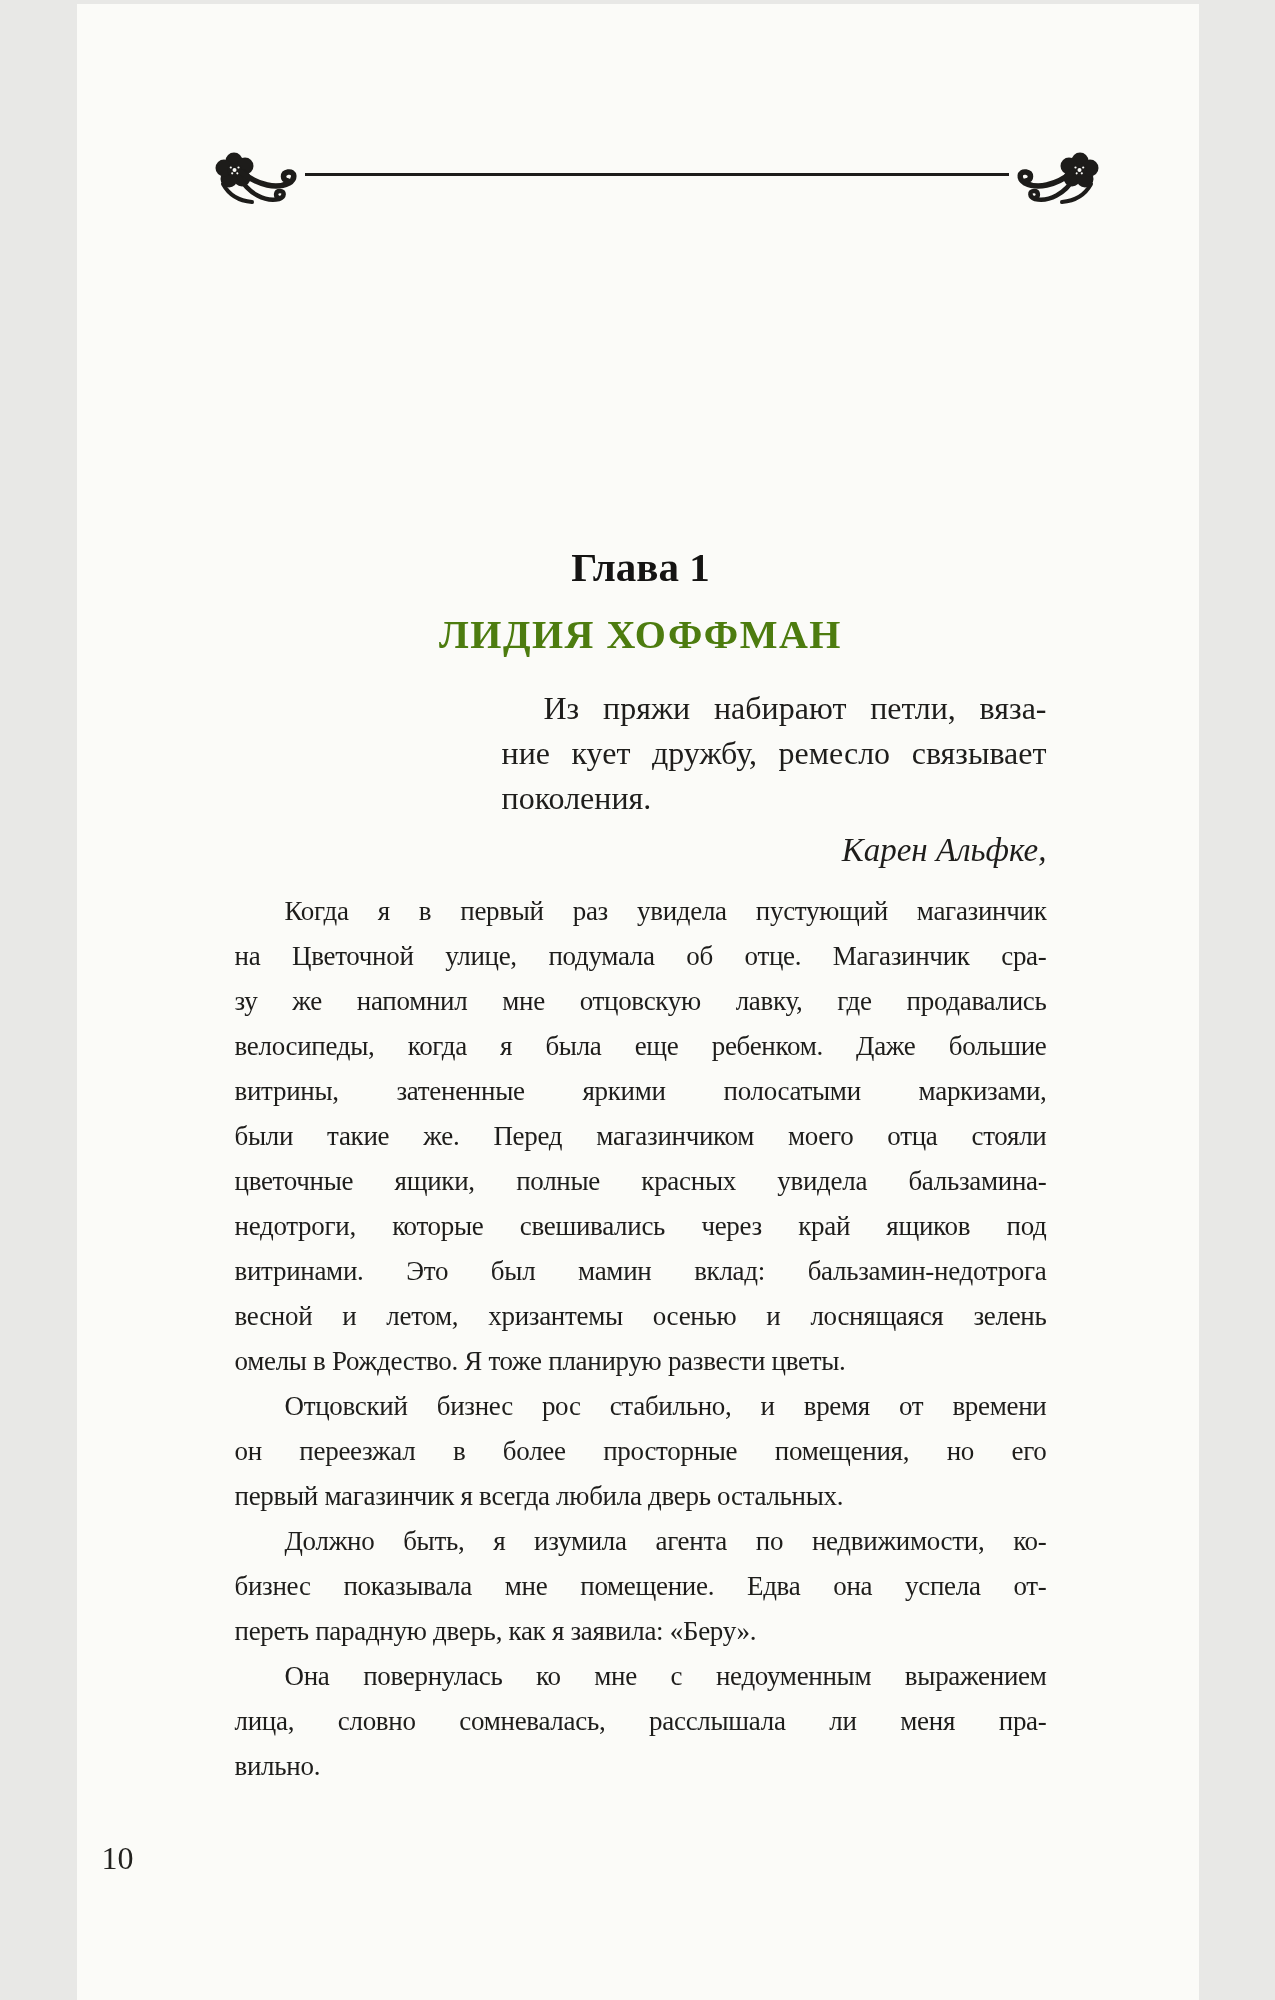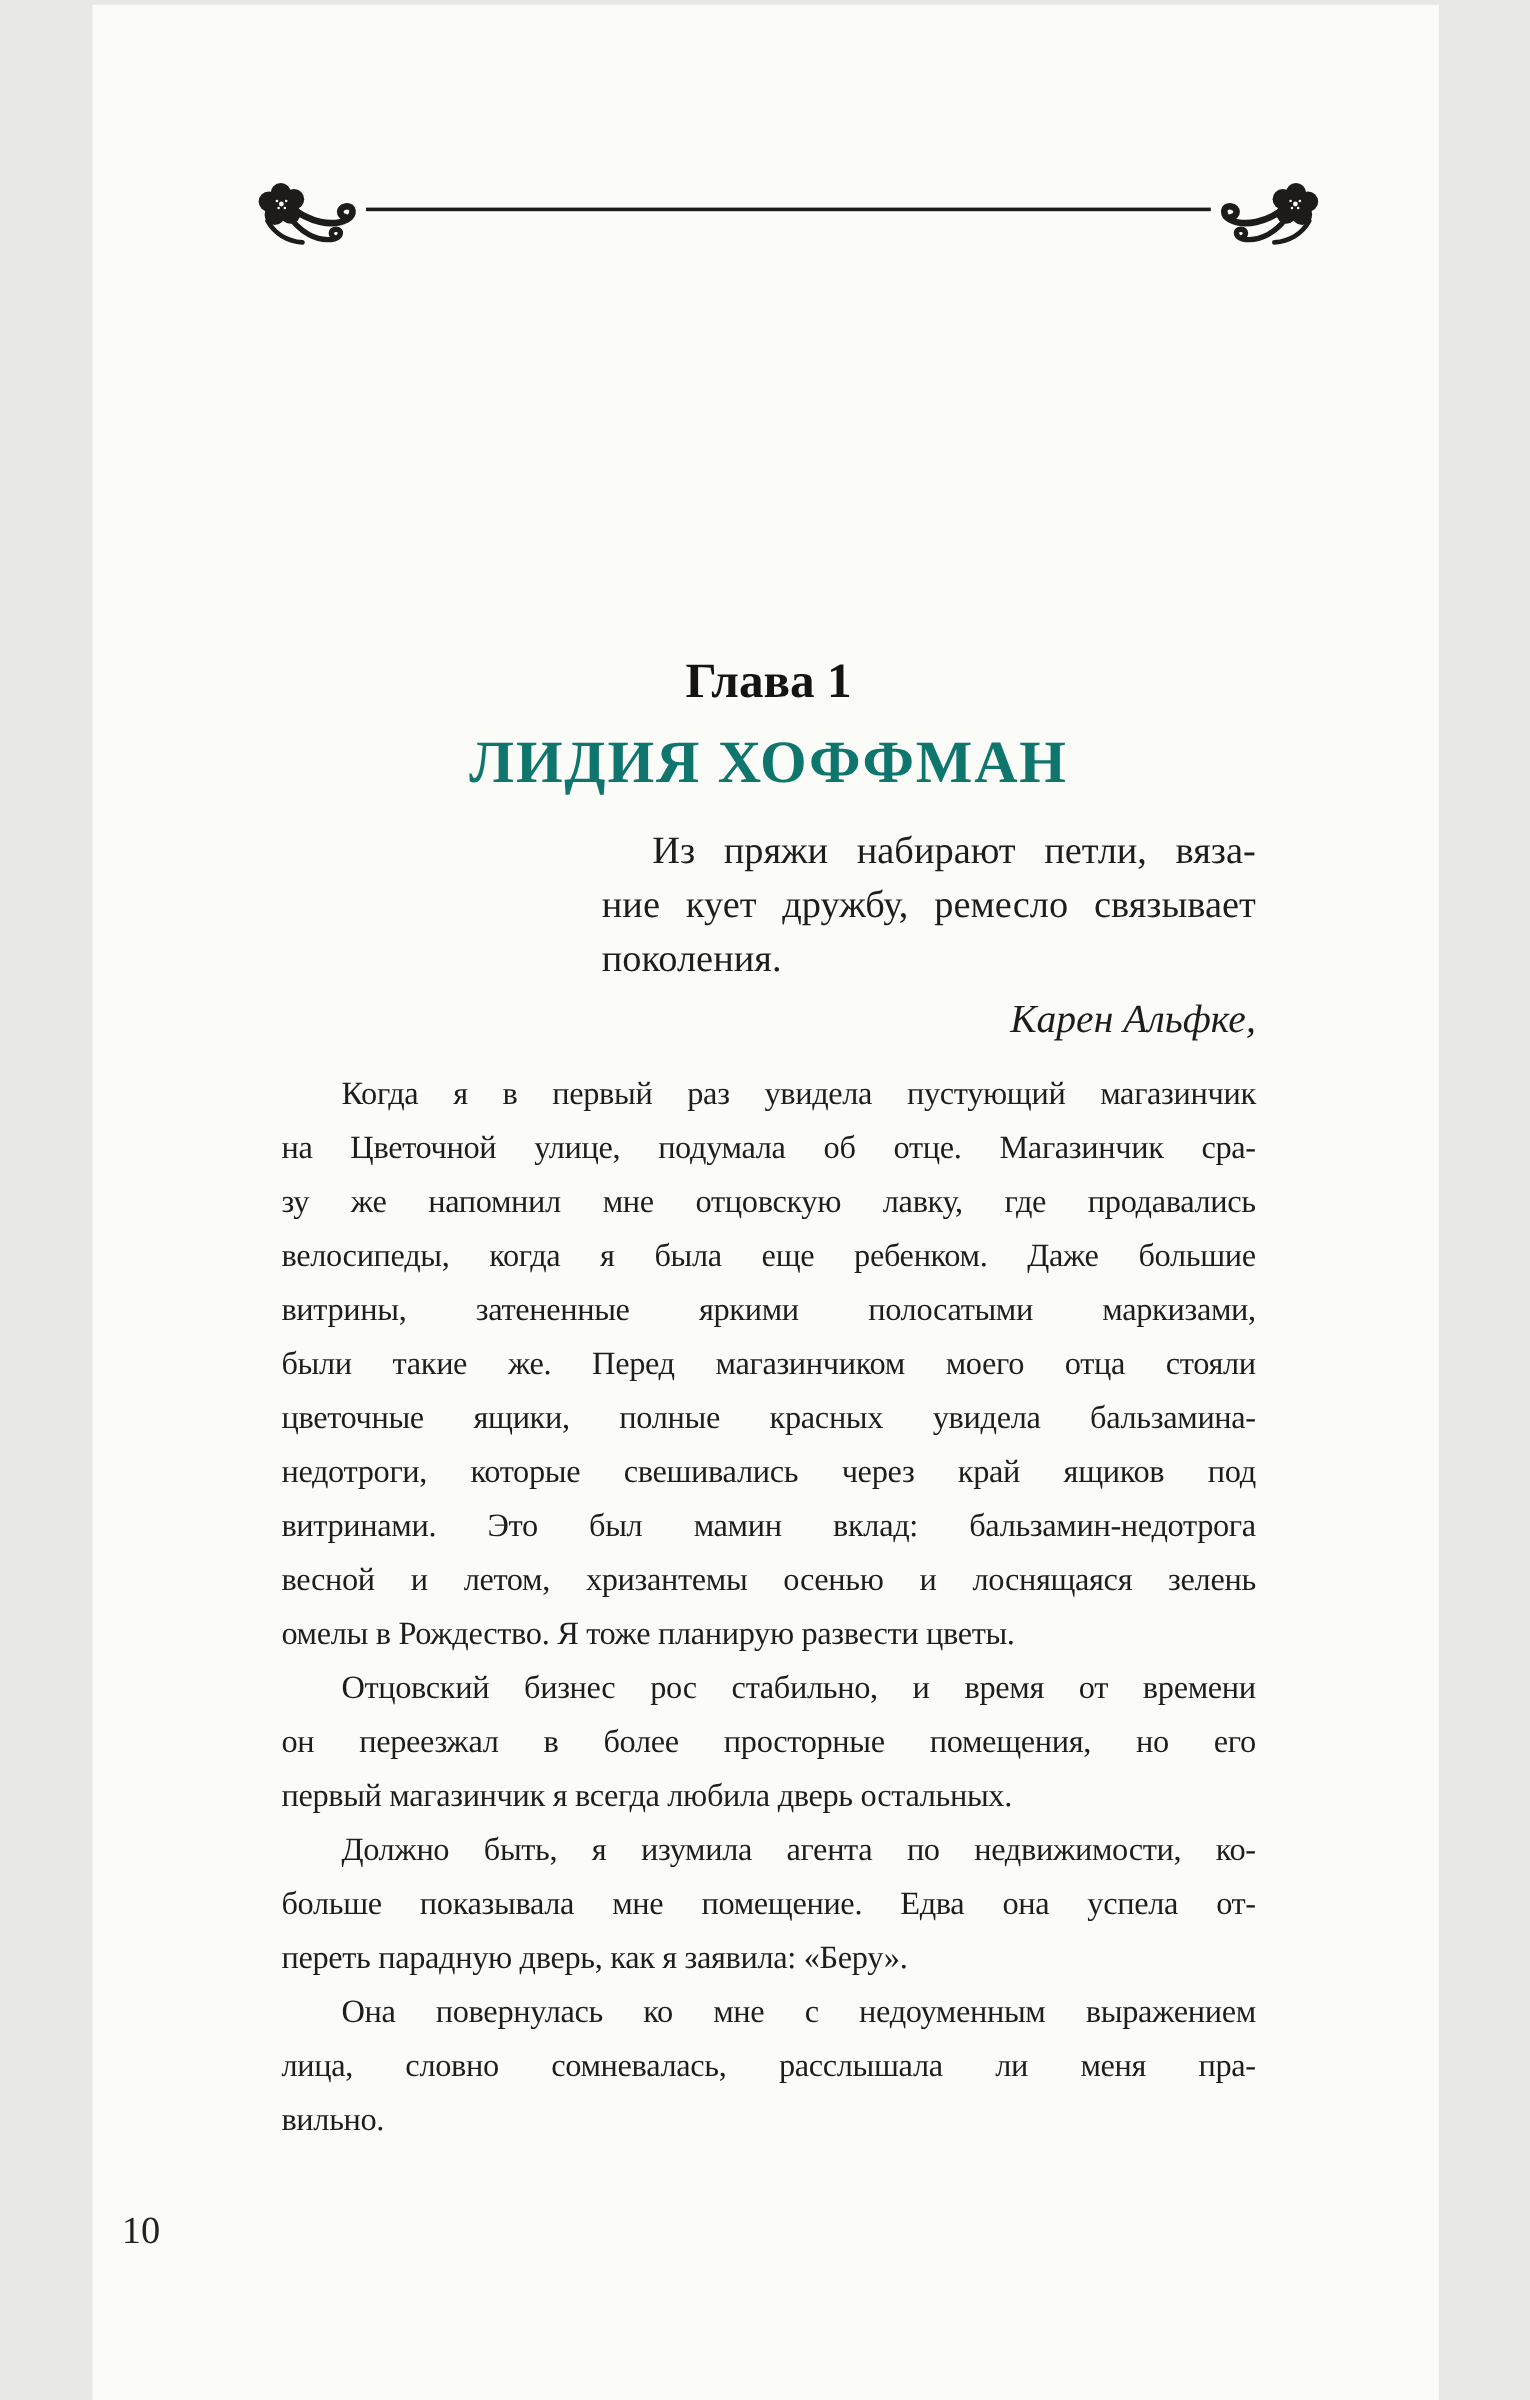--- a/index.html
+++ b/index.html
@@ -9,21 +9,21 @@
     font-family:"Liberation Serif","DejaVu Serif",serif;
   }
   
   .header{position:absolute;top:142px;left:136px;right:98px;display:flex;align-items:flex-start;}
   .orn{width:92px;height:62px;flex:0 0 auto;}
   .orn.flip{transform:scaleX(-1);}
   .rule{flex:1 1 auto;height:3px;background:#1d1c1a;margin-top:27px;}
   
   .content{position:absolute;top:538px;left:158px;right:152px;}
   .h1{font-size:41px;font-weight:bold;text-align:center;line-height:50px;margin:0 0 18px 0;color:#151413;}
-  .h2{font-size:50px;font-weight:bold;text-align:center;line-height:50px;letter-spacing:1.5px;margin:0 0 26px 0;color:#0f766e;}
+  .h2{font-size:40px;font-weight:bold;text-align:center;line-height:50px;letter-spacing:1.5px;margin:0 0 26px 0;color:#4d7c0f;}
   .epigraph{width:545px;margin-left:auto;font-size:32px;line-height:45px;}
   .epigraph .tline{text-align:justify;text-align-last:justify;}
   .epigraph .tline.first{padding-left:42px;}
   .epigraph .tline.last{text-align-last:left;}
   .attribution{width:560px;margin-left:auto;font-style:italic;font-size:33px;line-height:46px;margin-top:6px;margin-bottom:16px;}
   .attribution .tline{text-align:right;}
   .attribution .tline.first{padding-left:0;text-align-last:right;}
   .attribution .tline.last{text-align-last:right;}
   .bodytext{font-size:27px;line-height:45px;letter-spacing:-0.3px;}
   .para{margin:0;}
@@ -114,21 +114,21 @@
           <div class="bline">весной и летом, хризантемы осенью и лоснящаяся зелень</div>
           <div class="bline last">омелы в Рождество. Я тоже планирую развести цветы.</div>
         </div>
         <div class="para">
           <div class="bline first">Отцовский бизнес рос стабильно, и время от времени</div>
           <div class="bline">он переезжал в более просторные помещения, но его</div>
           <div class="bline last">первый магазинчик я всегда любила дверь остальных.</div>
         </div>
         <div class="para">
           <div class="bline first">Должно быть, я изумила агента по недвижимости, ко-</div>
-          <div class="bline">больше показывала мне помещение. Едва она успела от-</div>
+          <div class="bline">бизнес показывала мне помещение. Едва она успела от-</div>
           <div class="bline last">переть парадную дверь, как я заявила: «Беру».</div>
         </div>
         <div class="para">
           <div class="bline first">Она повернулась ко мне с недоуменным выражением</div>
           <div class="bline">лица, словно сомневалась, расслышала ли меня пра-</div>
           <div class="bline last">вильно.</div>
         </div>
       </div>
   </div>
 

